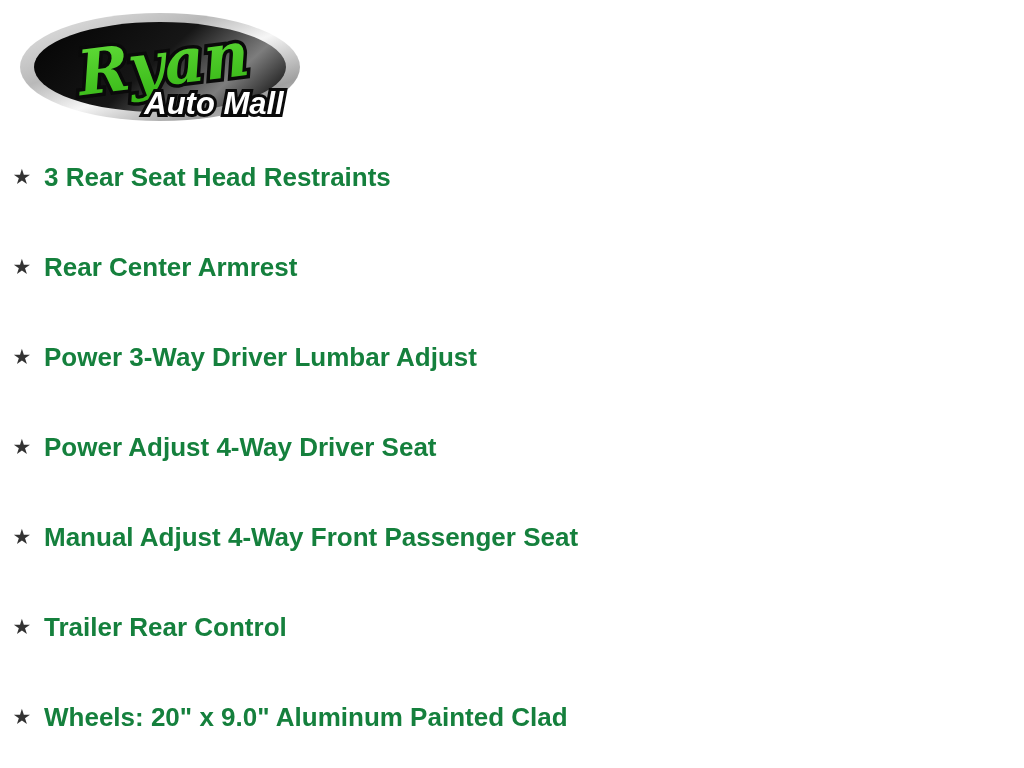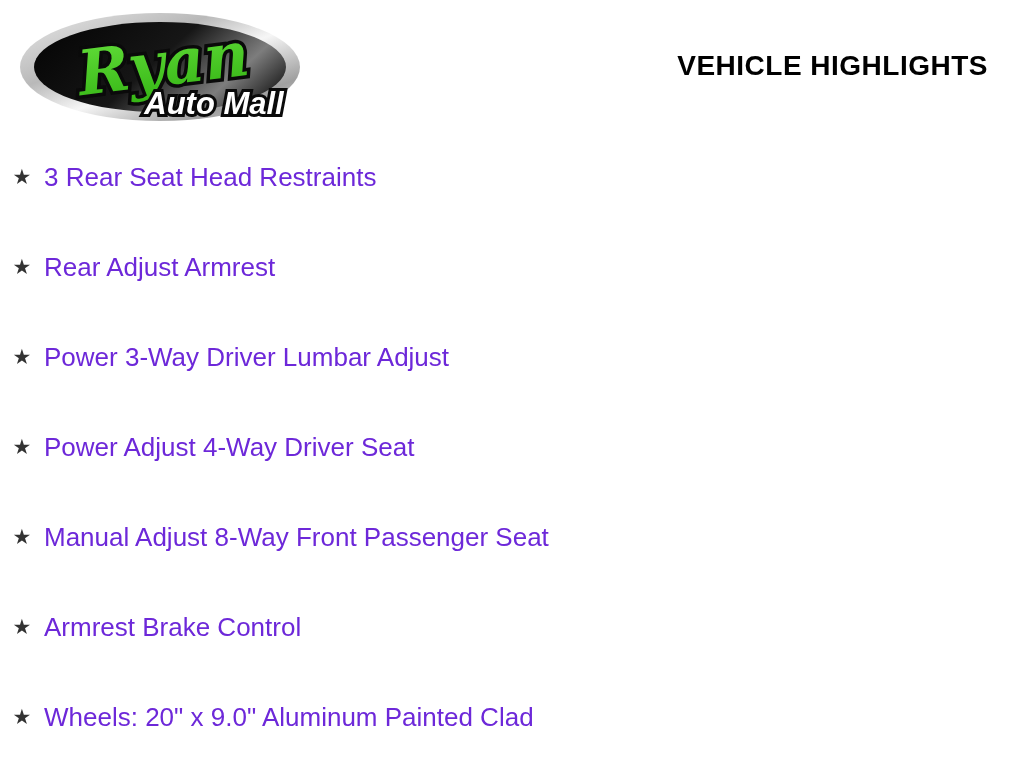--- a/index.html
+++ b/index.html
@@ -56,22 +56,23 @@
     color: #333333;
     width: 20px;
     text-align: center;
     margin-right: 12px;
     line-height: 1;
     flex: 0 0 auto;
     transform: translateY(-1px);
   }
   .label {
     font-size: 26px;
-    color: #6d28d9;
+    color: #15803d;
     white-space: nowrap;
+    font-weight: bold;
   }
   .logo svg { display: block; }
 </style>
 </head>
 <body>
 
 <div class="page">
 
   <div class="logo">
     <svg viewBox="0 0 288 116" width="288" height="116">
@@ -94,46 +95,45 @@
           <stop offset="1" stop-color="#35b515"></stop>
         </linearGradient>
       </defs>
       <ellipse cx="146" cy="59" rx="140" ry="54" fill="url(#chromeGrad)"></ellipse>
       <ellipse cx="146" cy="59" rx="126" ry="45" fill="url(#innerGrad)"></ellipse>
       <text x="150" y="77" text-anchor="middle" font-family="DejaVu Serif, serif" font-style="italic" font-weight="bold" font-size="62" fill="url(#greenGrad)" stroke="#0a0a0a" stroke-width="7" paint-order="stroke" transform="rotate(-7 150 60)">Ryan</text>
       <text x="200" y="106" text-anchor="middle" font-family="Liberation Sans, sans-serif" font-style="italic" font-weight="bold" font-size="31" fill="#ffffff" stroke="#0a0a0a" stroke-width="6" paint-order="stroke">Auto Mall</text>
     </svg>
   </div>
 
-  <h1 class="page-title">VEHICLE HIGHLIGHTS</h1>
 
   <ul class="highlights">
     <li>
       <span class="star">★</span>
       <span class="label">3 Rear Seat Head Restraints</span>
     </li>
     <li>
       <span class="star">★</span>
-      <span class="label">Rear Adjust Armrest</span>
+      <span class="label">Rear Center Armrest</span>
     </li>
     <li>
       <span class="star">★</span>
       <span class="label">Power 3-Way Driver Lumbar Adjust</span>
     </li>
     <li>
       <span class="star">★</span>
       <span class="label">Power Adjust 4-Way Driver Seat</span>
     </li>
     <li>
       <span class="star">★</span>
-      <span class="label">Manual Adjust 8-Way Front Passenger Seat</span>
+      <span class="label">Manual Adjust 4-Way Front Passenger Seat</span>
     </li>
     <li>
       <span class="star">★</span>
-      <span class="label">Armrest Brake Control</span>
+      <span class="label">Trailer Rear Control</span>
     </li>
     <li>
       <span class="star">★</span>
       <span class="label">Wheels: 20" x 9.0" Aluminum Painted Clad</span>
     </li>
   </ul>
 
 </div>
 
 </body></html>

